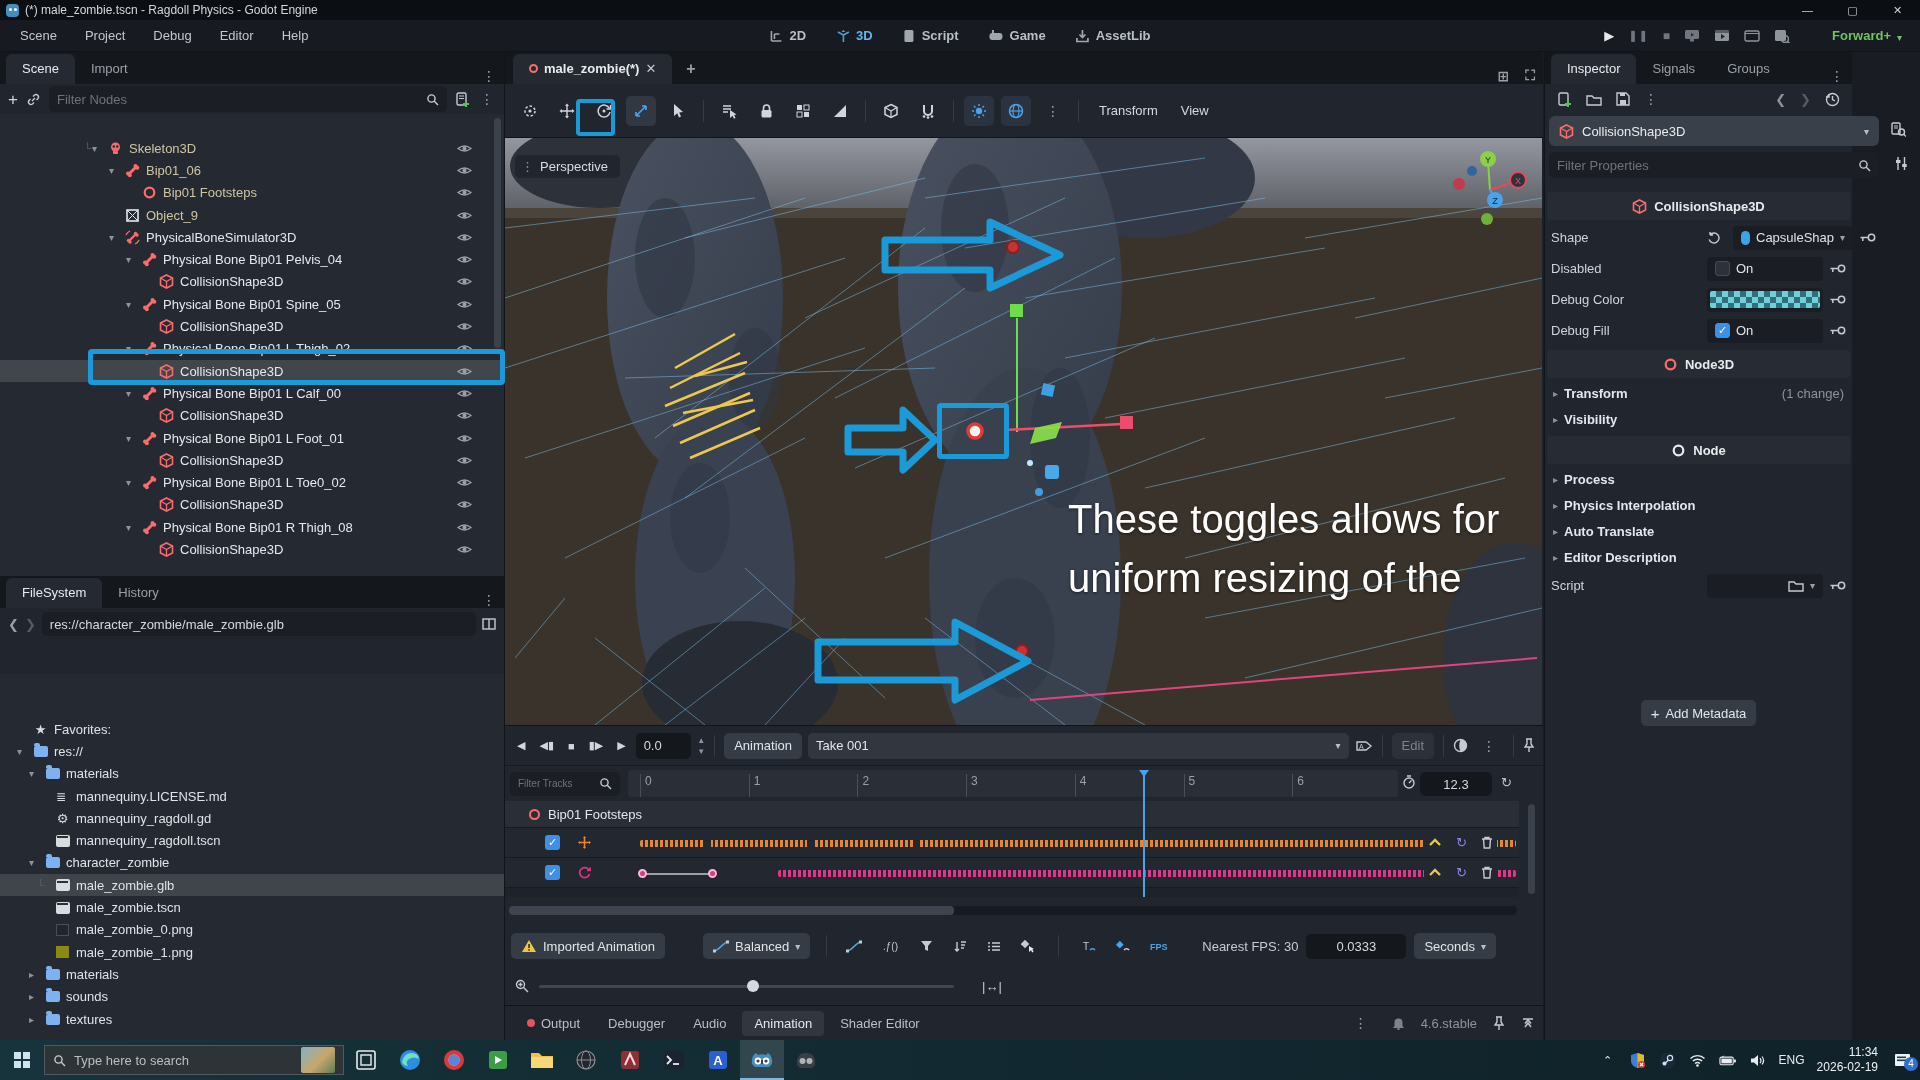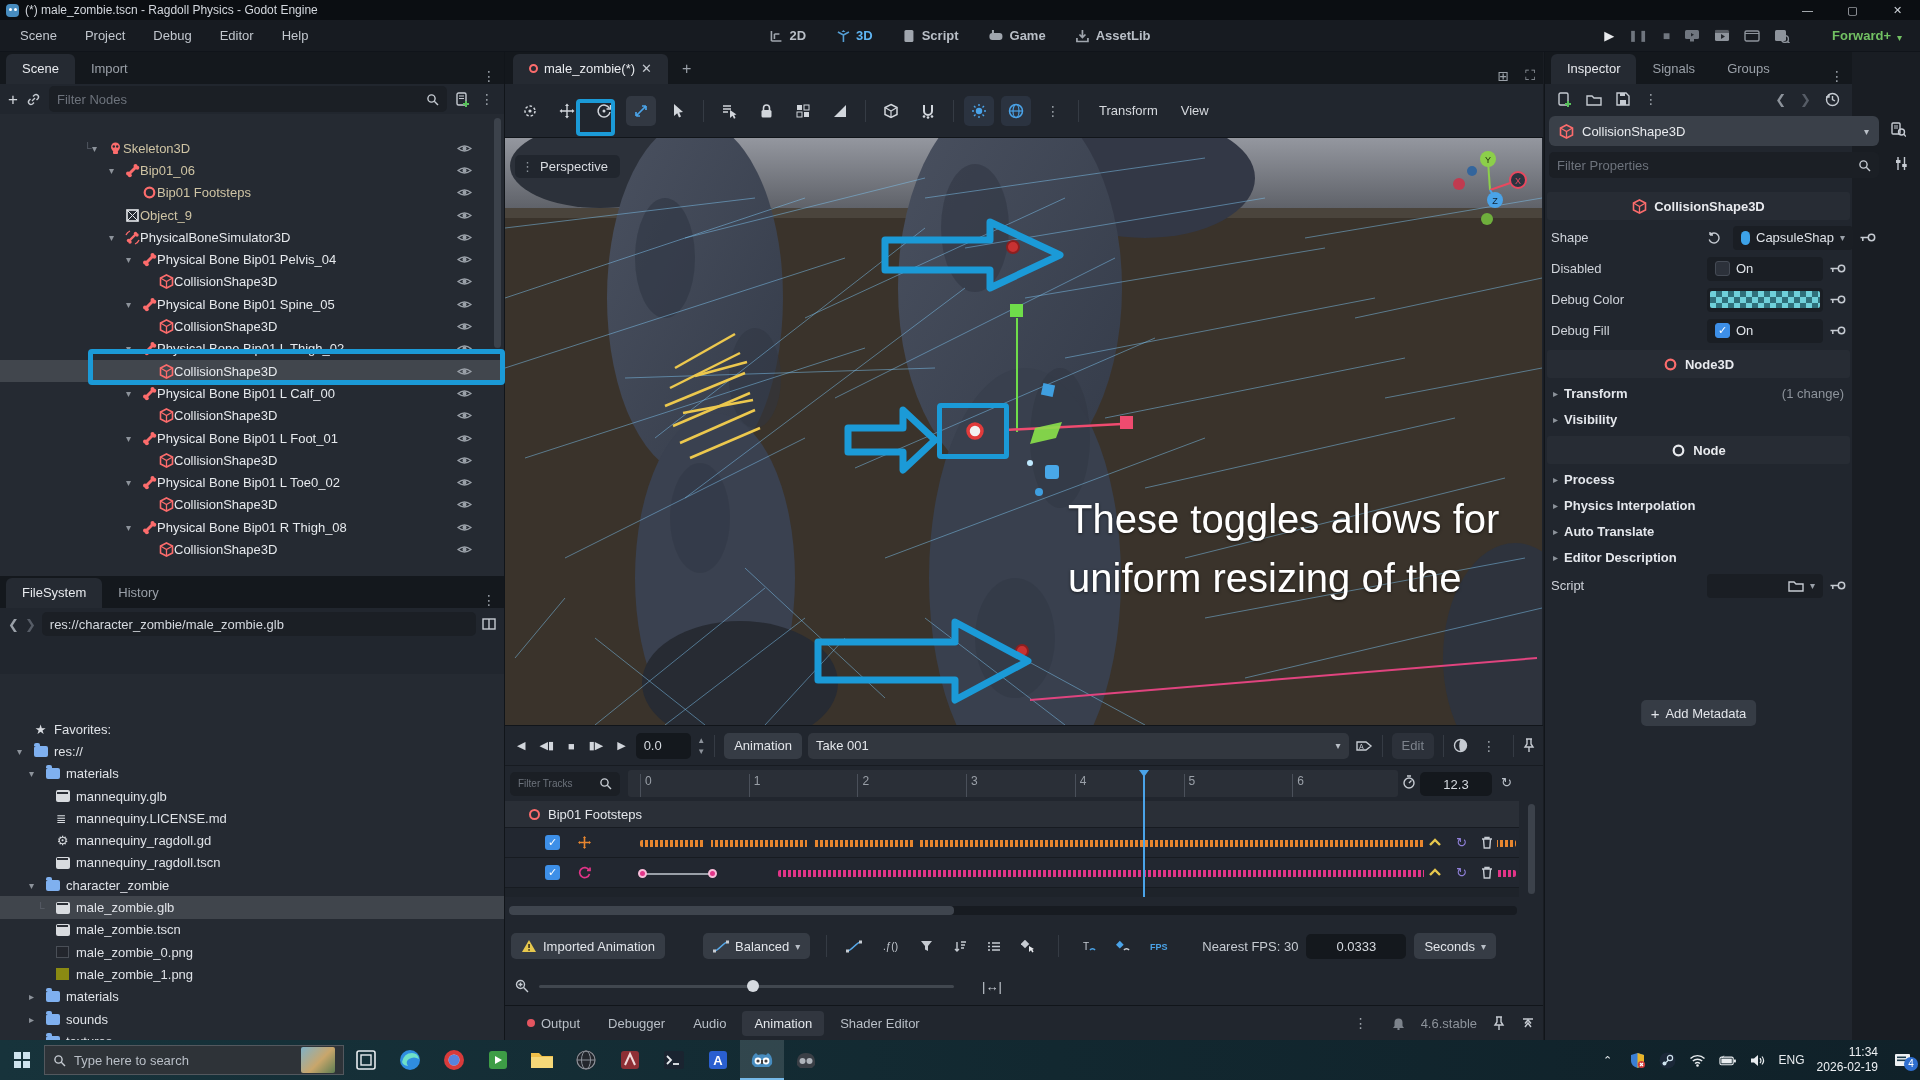--- a/index.html
+++ b/index.html
@@ -35,21 +35,21 @@
   .tab.active{background:#252a32;color:#e8eaee;}
   .dots{color:#9aa0a8;font-size:14px;padding:0 8px;}
   .field{background:#1b1f25;border-radius:5px;display:flex;align-items:center;padding:0 8px;gap:6px;height:26px;}
   .btnbox{background:#363c45;border-radius:5px;display:flex;align-items:center;justify-content:center;gap:6px;height:26px;padding:0 10px;color:#e2e5ea;}
 
   
   #left{left:0;top:52px;width:505px;height:988px;background:#21262e;border-right:1px solid #11151a;}
   #scene-toolbar{position:absolute;left:0;top:32px;width:100%;height:30px;display:flex;align-items:center;gap:8px;padding:0 8px;}
   #scene-tree{position:absolute;left:0;top:62px;width:100%;height:462px;overflow:hidden;background:#252a32;border-radius:0 0 0 0;}
   .trow{height:22.3px;display:flex;align-items:center;position:relative;white-space:nowrap;}
-  .trow .lbl{}
+  .trow .lbl{margin-left:6px;}
   .trow.tan .lbl{color:#cfc4a4;}
   .trow.white .lbl{color:#e6e9ed;}
   .trow.selected{background:#41464d;}
   .eye{position:absolute;right:32px;}
   .tree-arrow{color:#8d939b;font-size:10px;position:absolute;}
   .vscroll{position:absolute;right:2px;width:7px;border-radius:4px;background:#3c424b;}
   #fs-tabs{position:absolute;left:0;top:524px;width:100%;}
   #fs-path{position:absolute;left:0;top:558px;width:100%;height:28px;display:flex;align-items:center;gap:6px;padding:0 8px;color:#c6cbd2;}
   #fs-filter{position:absolute;left:0;top:590px;width:100%;height:28px;display:flex;align-items:center;gap:8px;padding:0 8px;}
   #file-tree{position:absolute;left:0;top:622px;width:100%;height:366px;background:#252a32;overflow:hidden;}
@@ -62,21 +62,21 @@
   .i-star{color:#d8dbe0;font-size:13px;}
   .i-film{width:14px;height:12px;background:#d8dbdf;border-radius:2px;position:relative;display:inline-block;}
   .i-film::before{content:"";position:absolute;top:1.5px;left:1.5px;right:1.5px;height:2px;background:#2a2e35;}
   .i-gear{color:#d8dbdf;font-size:13px;}
   .i-txt{width:13px;height:12px;position:relative;display:inline-block;color:#d8dbdf;font-size:12px;}
   .i-img-dark{width:13px;height:12px;background:#23262d;border:1px solid #4a4f57;display:inline-block;}
   .i-img-olive{width:13px;height:12px;background:#8a8a12;display:inline-block;}
 
   
   #center{left:505px;top:52px;width:1038px;height:988px;background:#1d222a;}
-  #vp-tabs{width:100%;position:relative;}
+  #vp-tabs{width:100%;position:relative;font-weight:bold;}
   #vp-toolbar{position:absolute;left:0;top:32px;width:100%;height:54px;background:#21262e;display:flex;align-items:center;gap:7px;padding:0 10px;border-bottom:1px solid #11151a;}
   .vtool{width:30px;height:30px;border-radius:5px;display:flex;align-items:center;justify-content:center;color:#d2d6dc;}
   .vtool.pressed{background:#323842;}
   .vtool.blue{color:#4aa3e8;background:#2b3340;}
   .vsep{width:1px;height:22px;background:#353b44;margin:0 3px;}
   #viewport{position:absolute;left:0;top:86px;width:1037px;height:587px;overflow:hidden;background:#3a332b;}
   #persp{position:absolute;left:10px;top:17px;background:rgba(32,37,45,.85);border-radius:5px;padding:4px 12px 4px 6px;display:flex;gap:6px;color:#d9dce1;}
   #vp-note{position:absolute;left:563px;top:352px;width:480px;color:#fff;font-size:40px;line-height:59px;text-shadow:0 1px 3px rgba(0,0,0,.55);}
 
   
@@ -640,26 +640,20 @@
           <span class="i-folder"></span>
         </span>
         <span class="lbl" style="margin-left:6px">res://</span>
       </div>
       <div class="frow">
         <span class="tree-arrow" style="left:29px">▾</span>
         <span class="ni" style="margin-left:45px">
           <span class="i-folder"></span>
         </span>
         <span class="lbl" style="margin-left:6px">materials</span>
-      </div>
-      <div class="frow">
-        <span class="ni" style="margin-left:55px">
-          <span class="i-film"></span>
-        </span>
-        <span class="lbl" style="margin-left:6px">mannequiny.glb</span>
       </div>
       <div class="frow">
         <span class="ni" style="margin-left:55px">
           <span class="i-txt">≣</span>
         </span>
         <span class="lbl" style="margin-left:6px">mannequiny.LICENSE.md</span>
       </div>
       <div class="frow">
         <span class="ni" style="margin-left:55px">
           <span class="i-gear">⚙</span>

